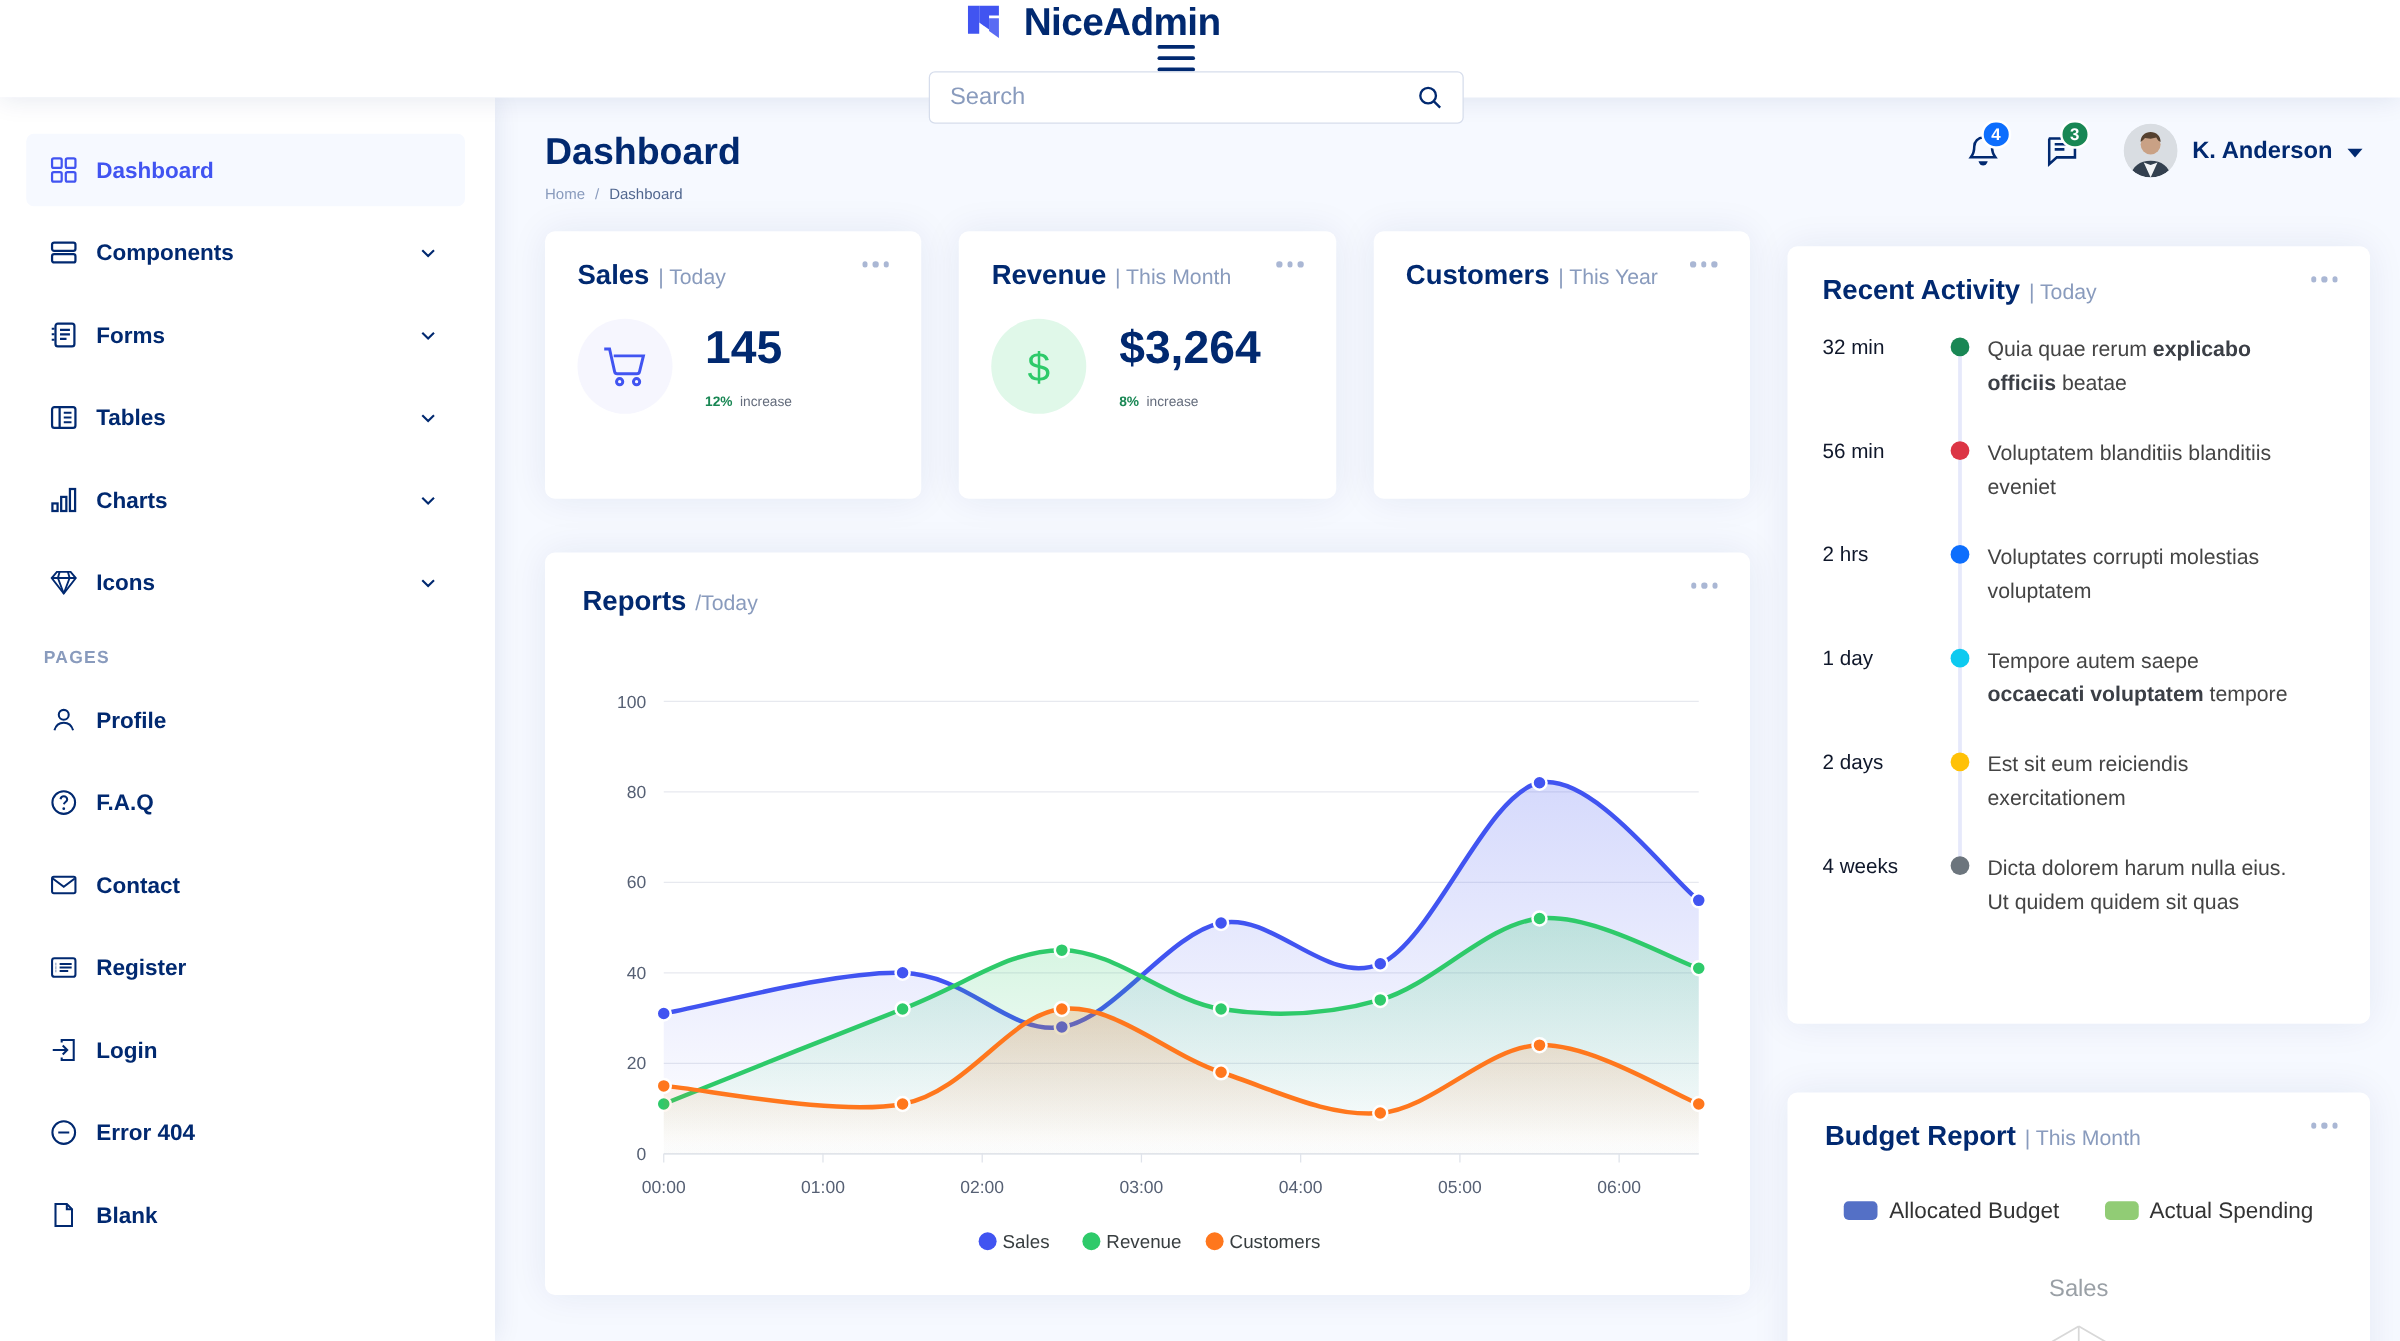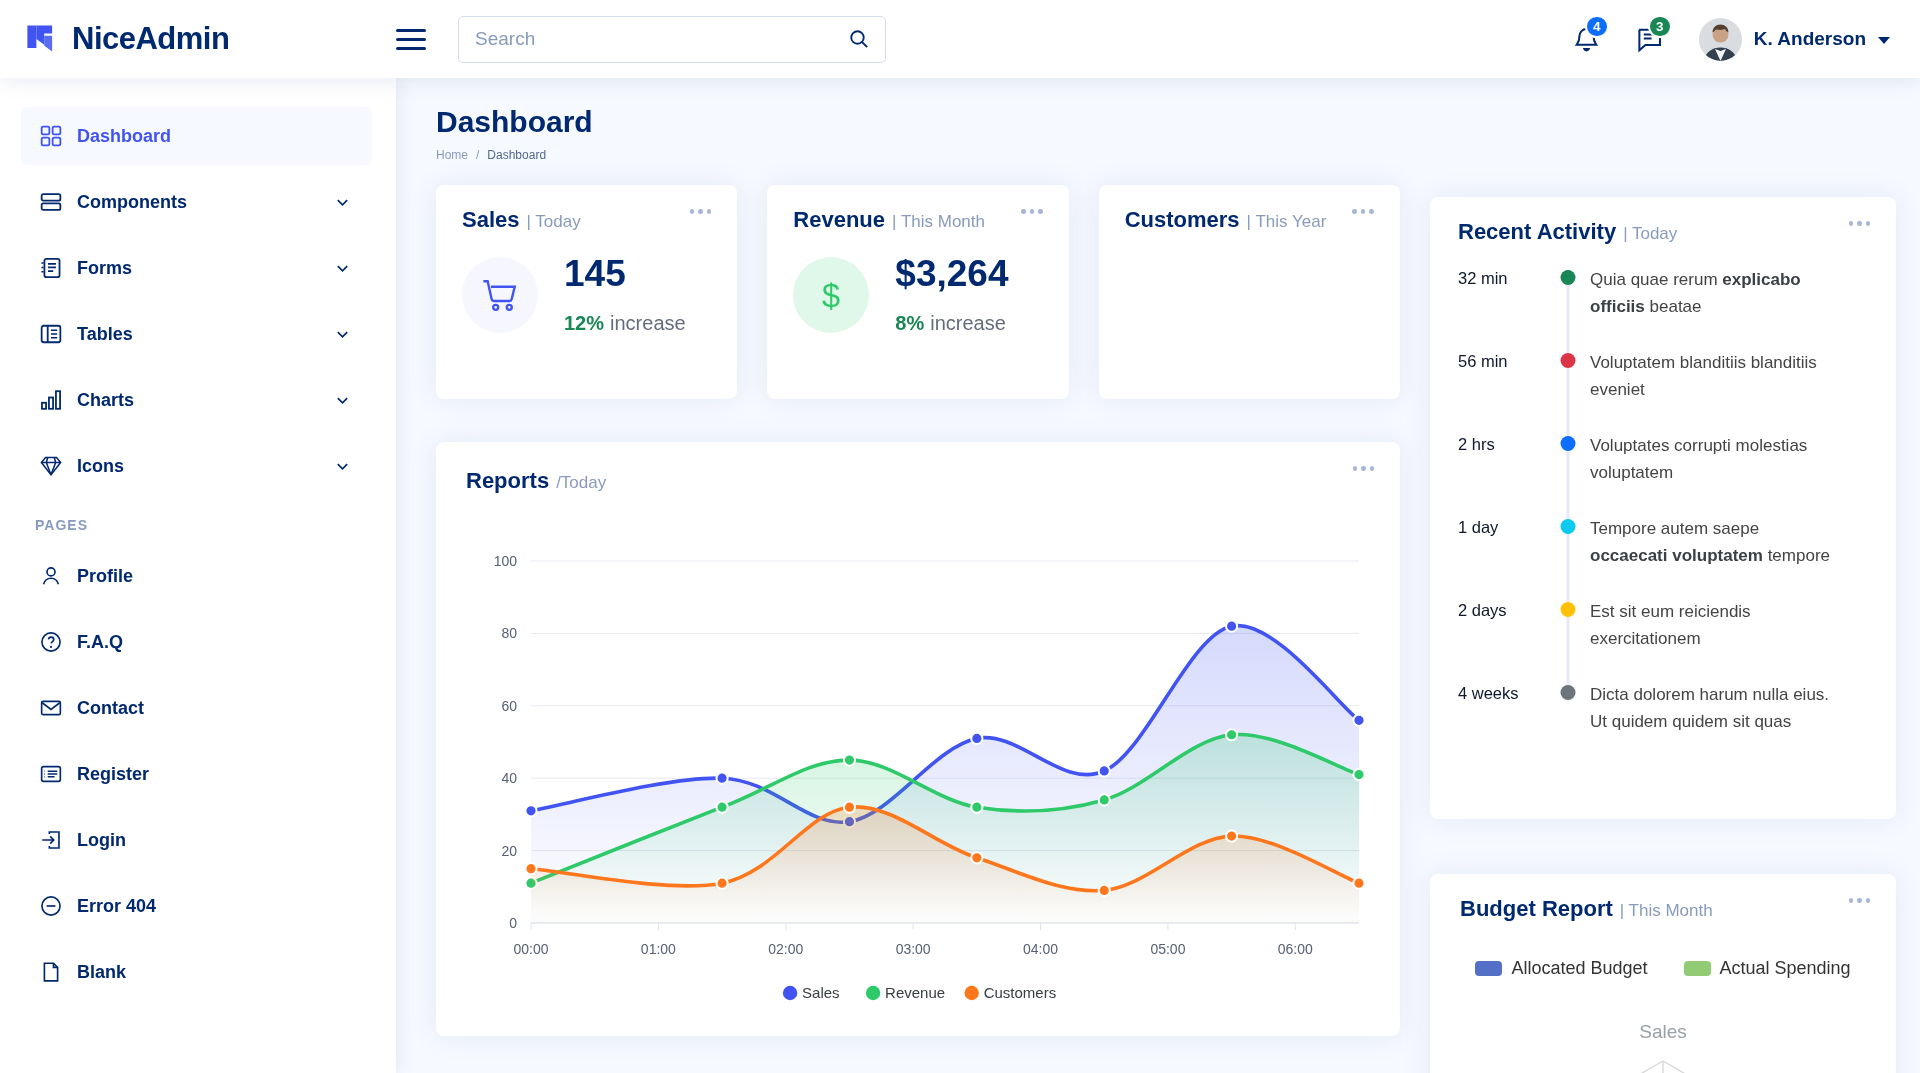--- a/index.html
+++ b/index.html
@@ -3,21 +3,21 @@
 <meta charset="utf-8">
 <style>
   * { box-sizing: border-box; margin: 0; padding: 0; }
   html,body { width:1920px; height:1073px; overflow:hidden; background:#f6f9ff;
     font-family:"Liberation Sans", sans-serif; color:#444; }
   .screen { position:relative; width:1920px; height:1073px; overflow:hidden; }
 
   
   .header { position:fixed; top:0; left:0; width:1920px; height:78px; background:#fff;
     box-shadow:0 2px 20px rgba(1,41,112,.1); display:flex; align-items:center;
-    padding:0 30px 0 24px; z-index:50; }
+    padding:0 30px 0 24px; z-index:50;flex-direction:column; }
   .logo { display:flex; align-items:center; gap:12px; width:372px; }
   .logo-mark { width:36px; height:36px; }
   .brand { font-size:31px; font-weight:bold; color:#012970; letter-spacing:-0.5px; }
   .toggle { width:30px; display:flex; flex-direction:column; gap:6px; cursor:pointer; margin-right:32px; }
   .toggle i { display:block; height:3px; background:#012970; border-radius:2px; }
   .searchbar { width:428px; height:47px; border:1px solid #d6ddec; border-radius:5px;
     background:#fff; display:flex; align-items:center; padding:0 6px 0 0; }
   .searchbar input { flex:1; border:none; outline:none; font-size:19px; padding:0 8px 0 16px;
     color:#012970; font-family:"Liberation Sans",sans-serif; background:transparent; }
   .searchbar input::placeholder { color:#899bbd; }
@@ -68,21 +68,21 @@
   
   .info-row { display:flex; gap:30px; }
   .info-card { flex:1; height:214px; }
   .info-body { display:flex; align-items:center; gap:26px; margin:22px 26px 0 26px; }
   .card-circle { width:76px; height:76px; border-radius:50%; display:flex; align-items:center;
     justify-content:center; flex:0 0 76px; }
   .sales .card-circle { background:#f6f6fe; color:#4154f1; }
   .revenue .card-circle { background:#e0f8e9; color:#2eca6a; }
   .customers .card-circle { background:#ffecdf; color:#ff771d; }
   .info-value { font-size:37px; font-weight:bold; color:#012970; line-height:1; }
-  .info-sub { margin-top:20px; font-size:20px; color:#646c7c; }
+  .info-sub { margin-top:20px; font-size:11px; color:#646c7c; }
   .pct { font-weight:bold; margin-right:6px; }
   .up .pct { color:#198754; }
   .down .pct { color:#dc3545; }
 
   
   .reports-card { margin-top:43px; height:594px; padding:0 30px; }
   .reports-card .card-title { padding-left:0; padding-top:26px; }
   #reports-chart { display:block; margin-top:52px; width:904px; height:470px; }
   #reports-chart text.ax { font-family:"Liberation Sans",sans-serif; font-size:14px; fill:#566074; }
   #reports-chart text.lg { font-family:"Liberation Sans",sans-serif; font-size:15px; fill:#373d3f; }

